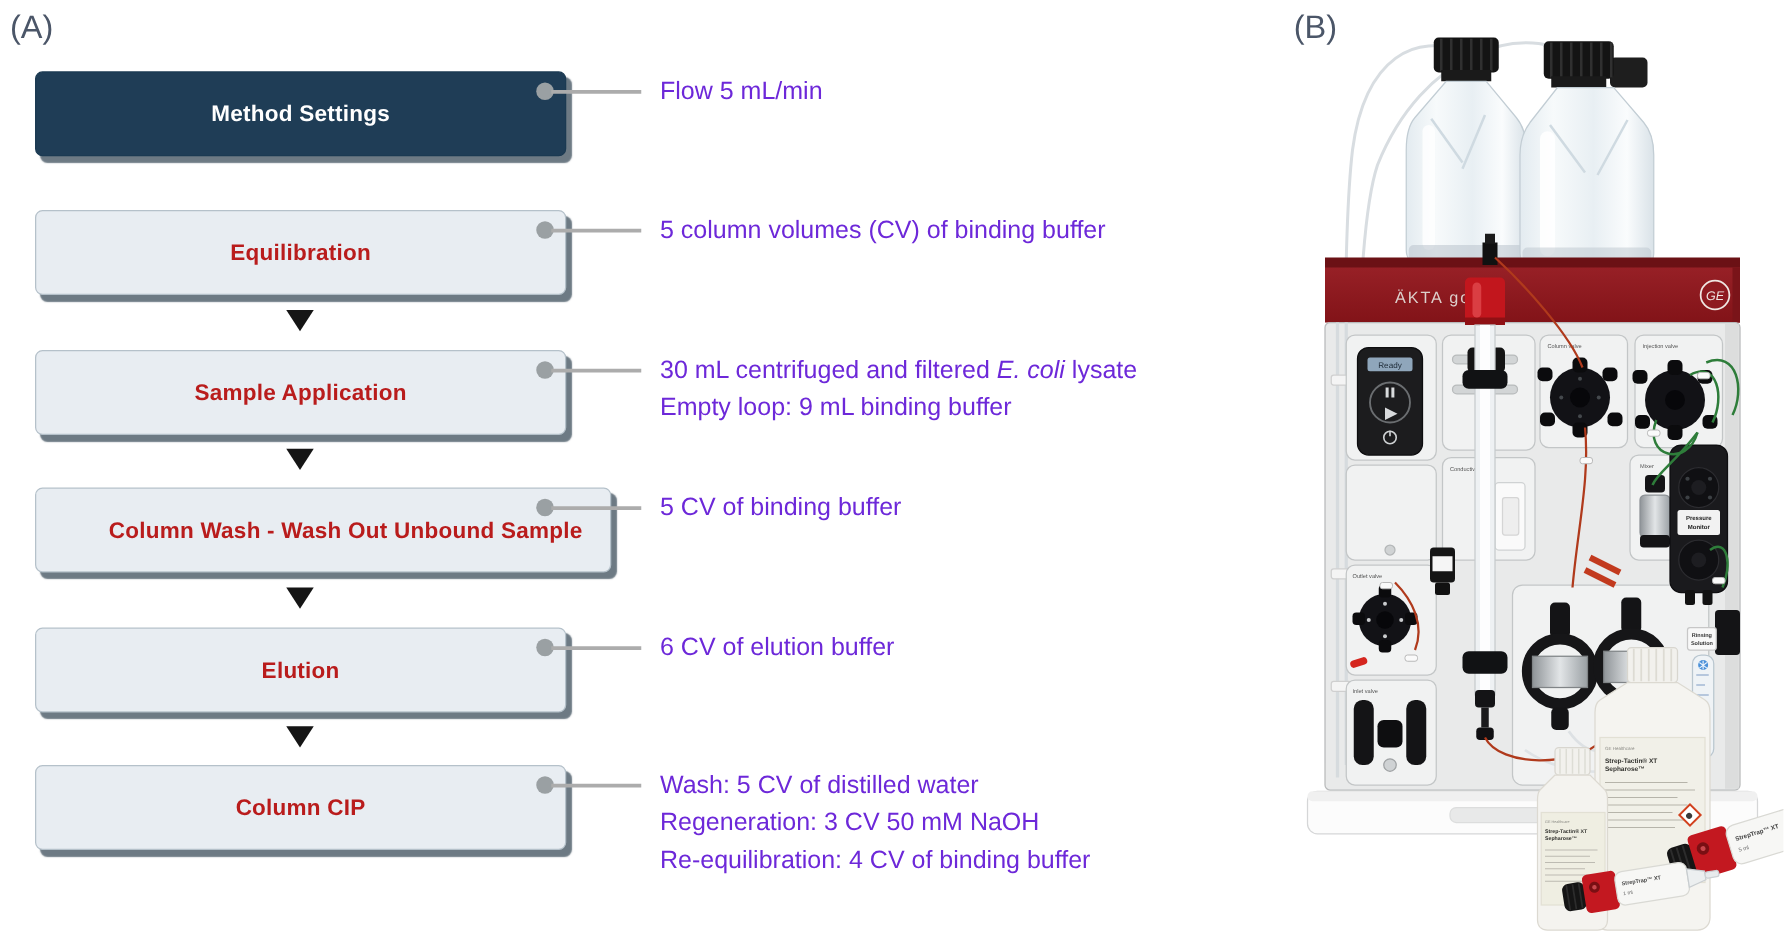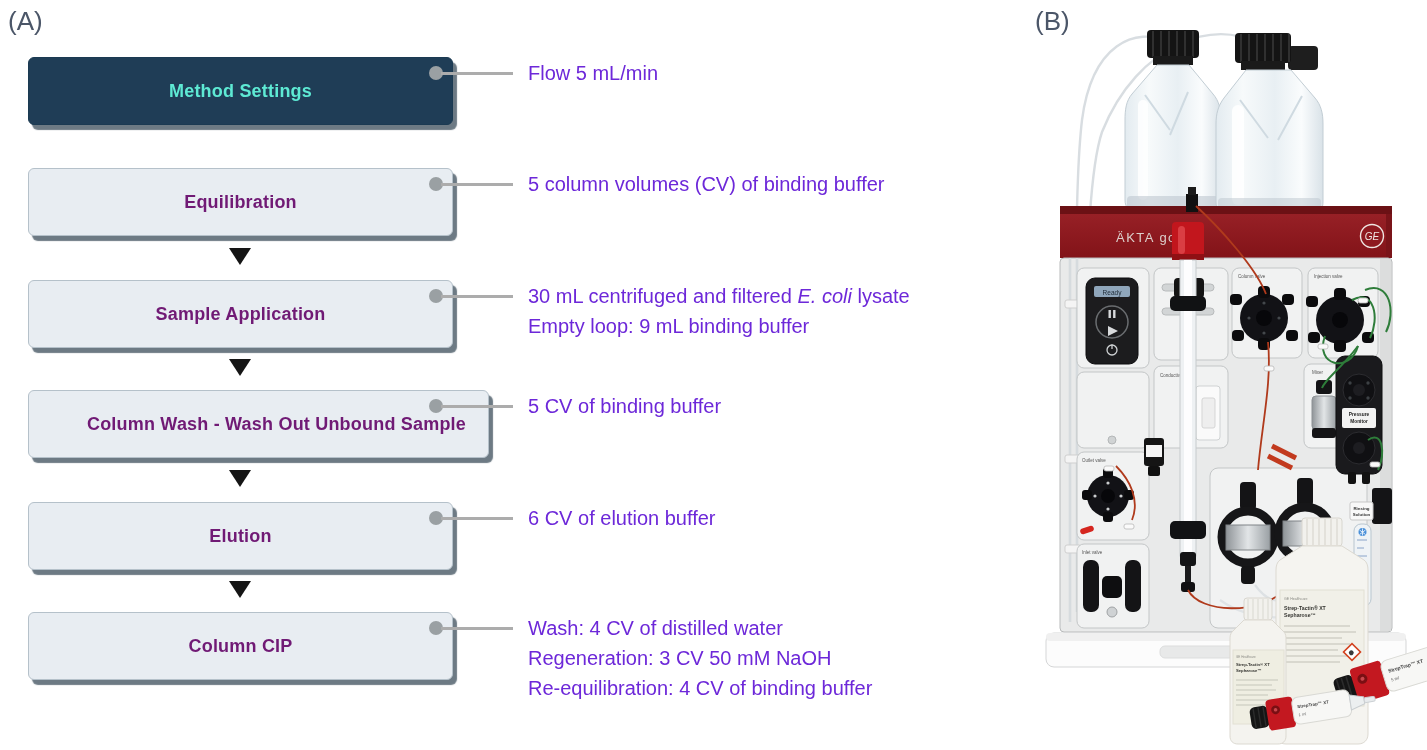--- a/index.html
+++ b/index.html
@@ -8,22 +8,22 @@
   .panel-label{position:absolute;font-size:26px;color:#4b5668;font-weight:400;}
   #panel-a-label{left:8px;top:6px;}
   #panel-b-label{left:1035px;top:6px;}
   #flowchart{position:absolute;left:0;top:0;width:1000px;height:750px;}
   .step-box{position:absolute;left:28px;width:423px;height:66px;border-radius:6px;
             display:flex;align-items:center;justify-content:center;
             box-shadow:4px 5px 1px rgba(84,99,111,0.85);}
   .step-box.light{background:#e8edf2;border:1px solid #b5c1ca;}
   .step-box.dark{background:#1f3d56;border:1px solid #1b3a52;}
   .step-title{font-size:18px;font-weight:bold;letter-spacing:.2px;text-align:center;}
-  .light .step-title{color:#701a75;}
-  .dark .step-title{color:#5eead4;}
+  .light .step-title{color:#b91c1c;}
+  .dark .step-title{color:#ffffff;}
   .arrow{position:absolute;left:229px;width:0;height:0;
          border-left:11px solid transparent;border-right:11px solid transparent;
          border-top:17px solid #151515;}
   .dot{position:absolute;left:429px;width:14px;height:14px;border-radius:50%;background:#9aa0a3;}
   .lead{position:absolute;left:441px;width:72px;height:3px;background:#acacac;}
   .notes{position:absolute;left:528px;}
   .note-line{font-size:20px;line-height:30px;color:#6d28d9;white-space:nowrap;}
   .note-line i{}
   #panel-b{position:absolute;left:1020px;top:0;width:407px;height:750px;}
   #panel-b svg{position:absolute;left:0;top:0;}
@@ -81,21 +81,21 @@
       <div class="notes" style="top: 503px;">
         <div class="note-line"><span>6 CV of elution buffer</span></div>
       </div>
       <div class="arrow" style="top: 581px;"></div>
       <div class="step-box light" style="top: 612px;">
         <span class="step-title">Column CIP</span>
       </div>
       <div class="dot" style="top: 621px;"></div>
       <div class="lead" style="top: 626.5px;"></div>
       <div class="notes" style="top: 613px;">
-        <div class="note-line"><span>Wash: 4 CV of distilled water</span></div>
+        <div class="note-line"><span>Wash: 5 CV of distilled water</span></div>
         <div class="note-line"><span>Regeneration: 3 CV 50 mM NaOH</span></div>
         <div class="note-line"><span>Re-equilibration: 4 CV of binding buffer</span></div>
       </div>
     </div>
 
   <span class="panel-label" id="panel-b-label">(B)</span>
 
   <div id="panel-b">
   <svg width="407" height="750" viewBox="0 0 407 750">
     <defs>

